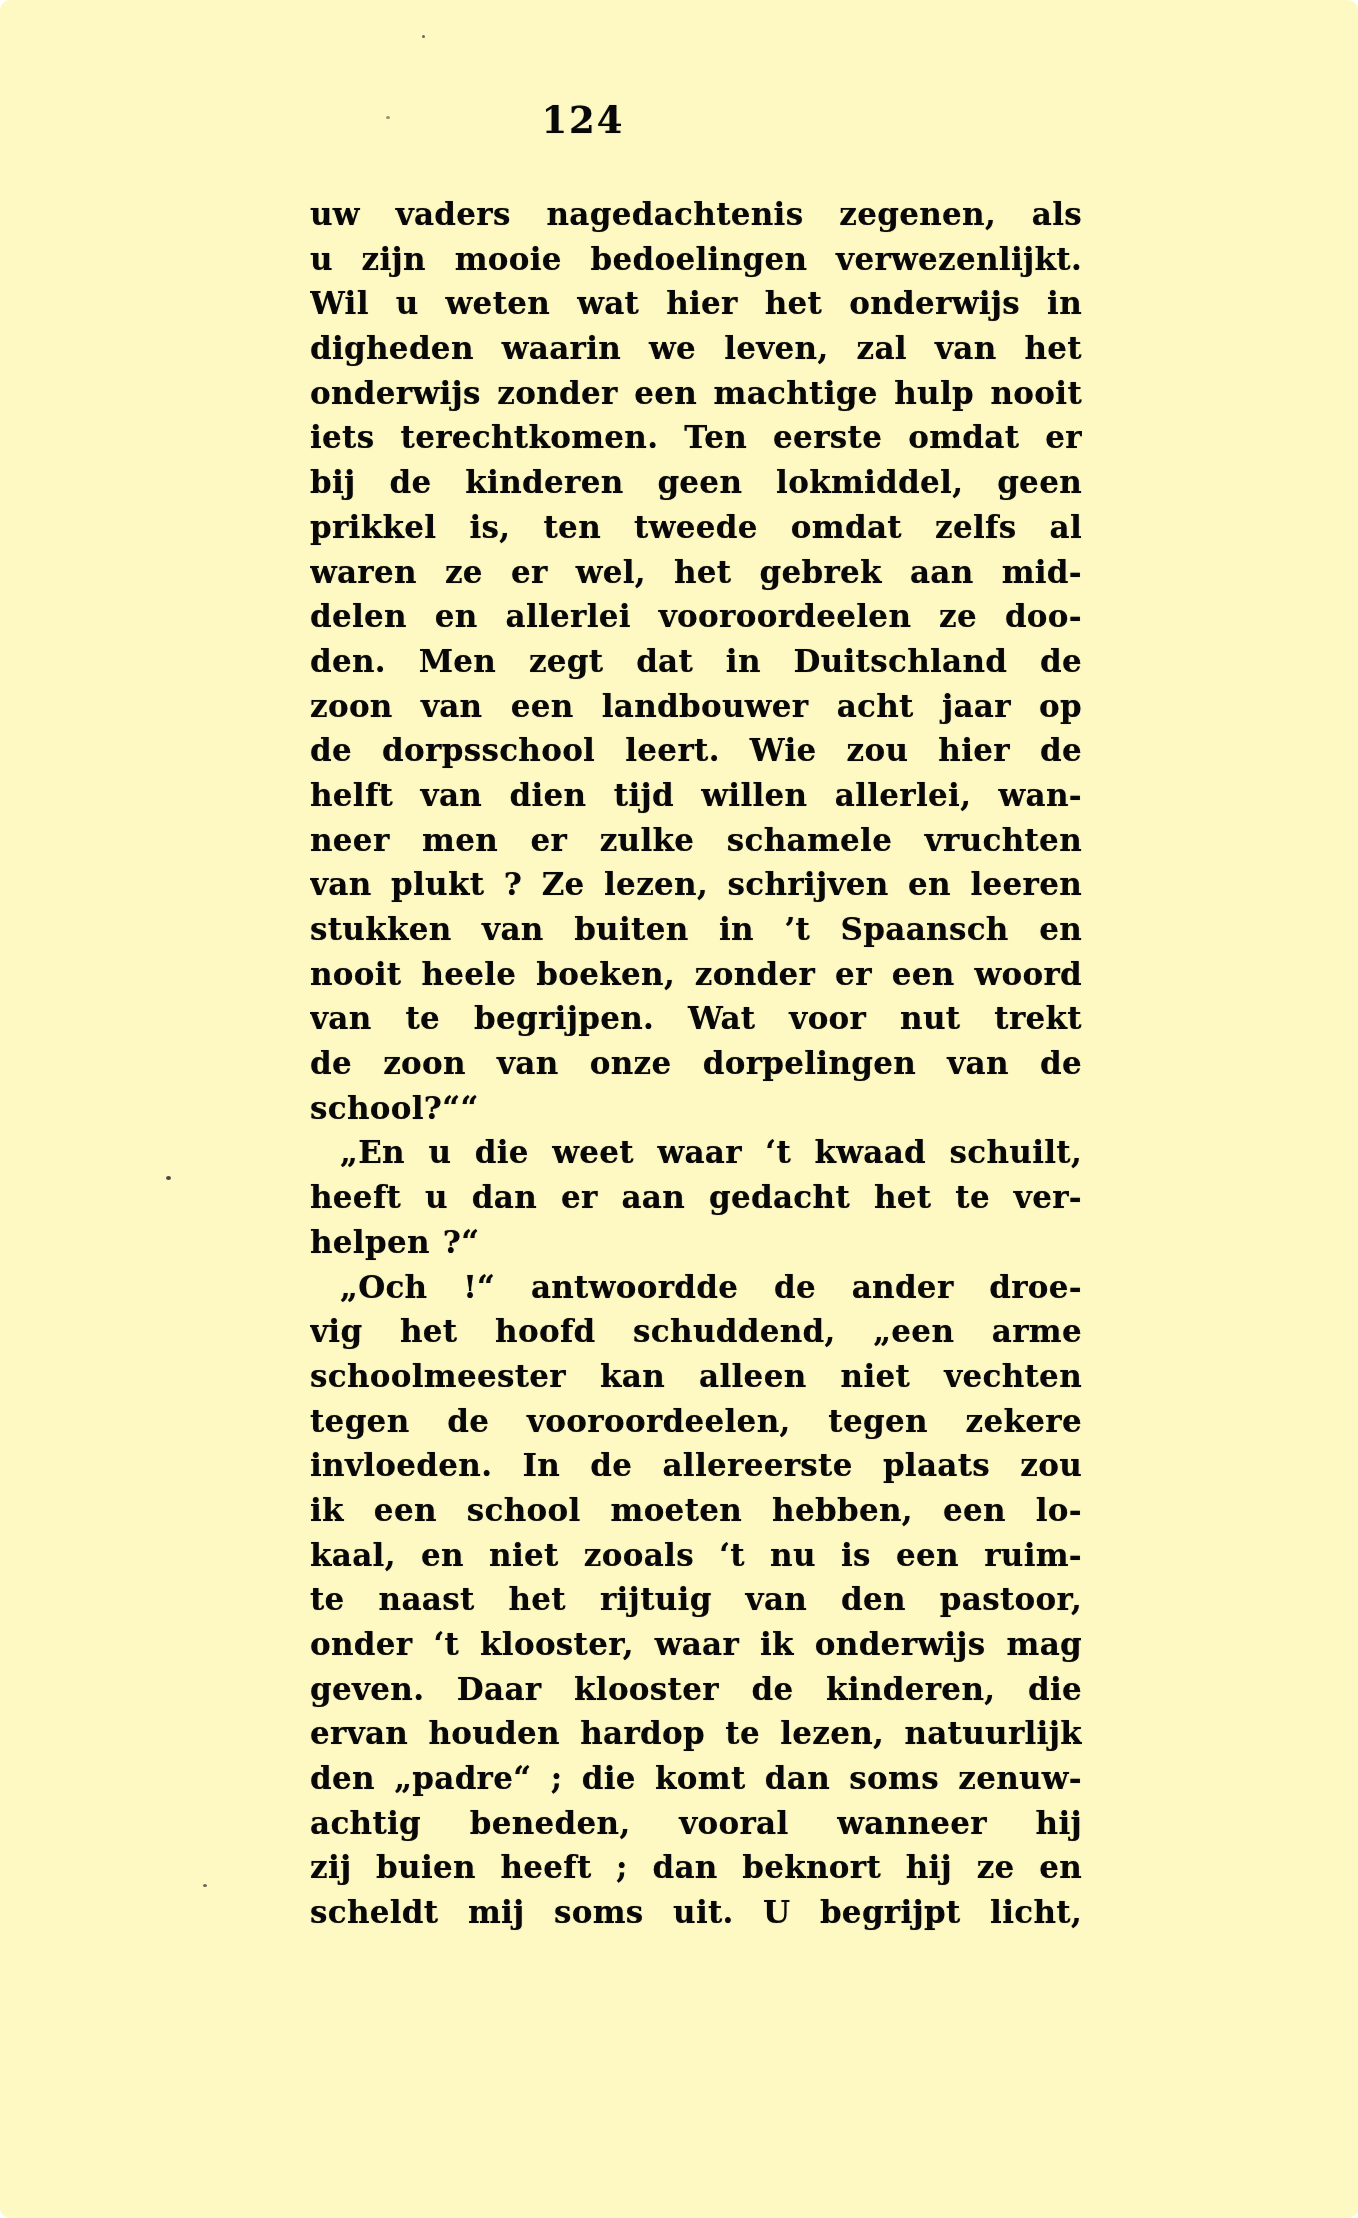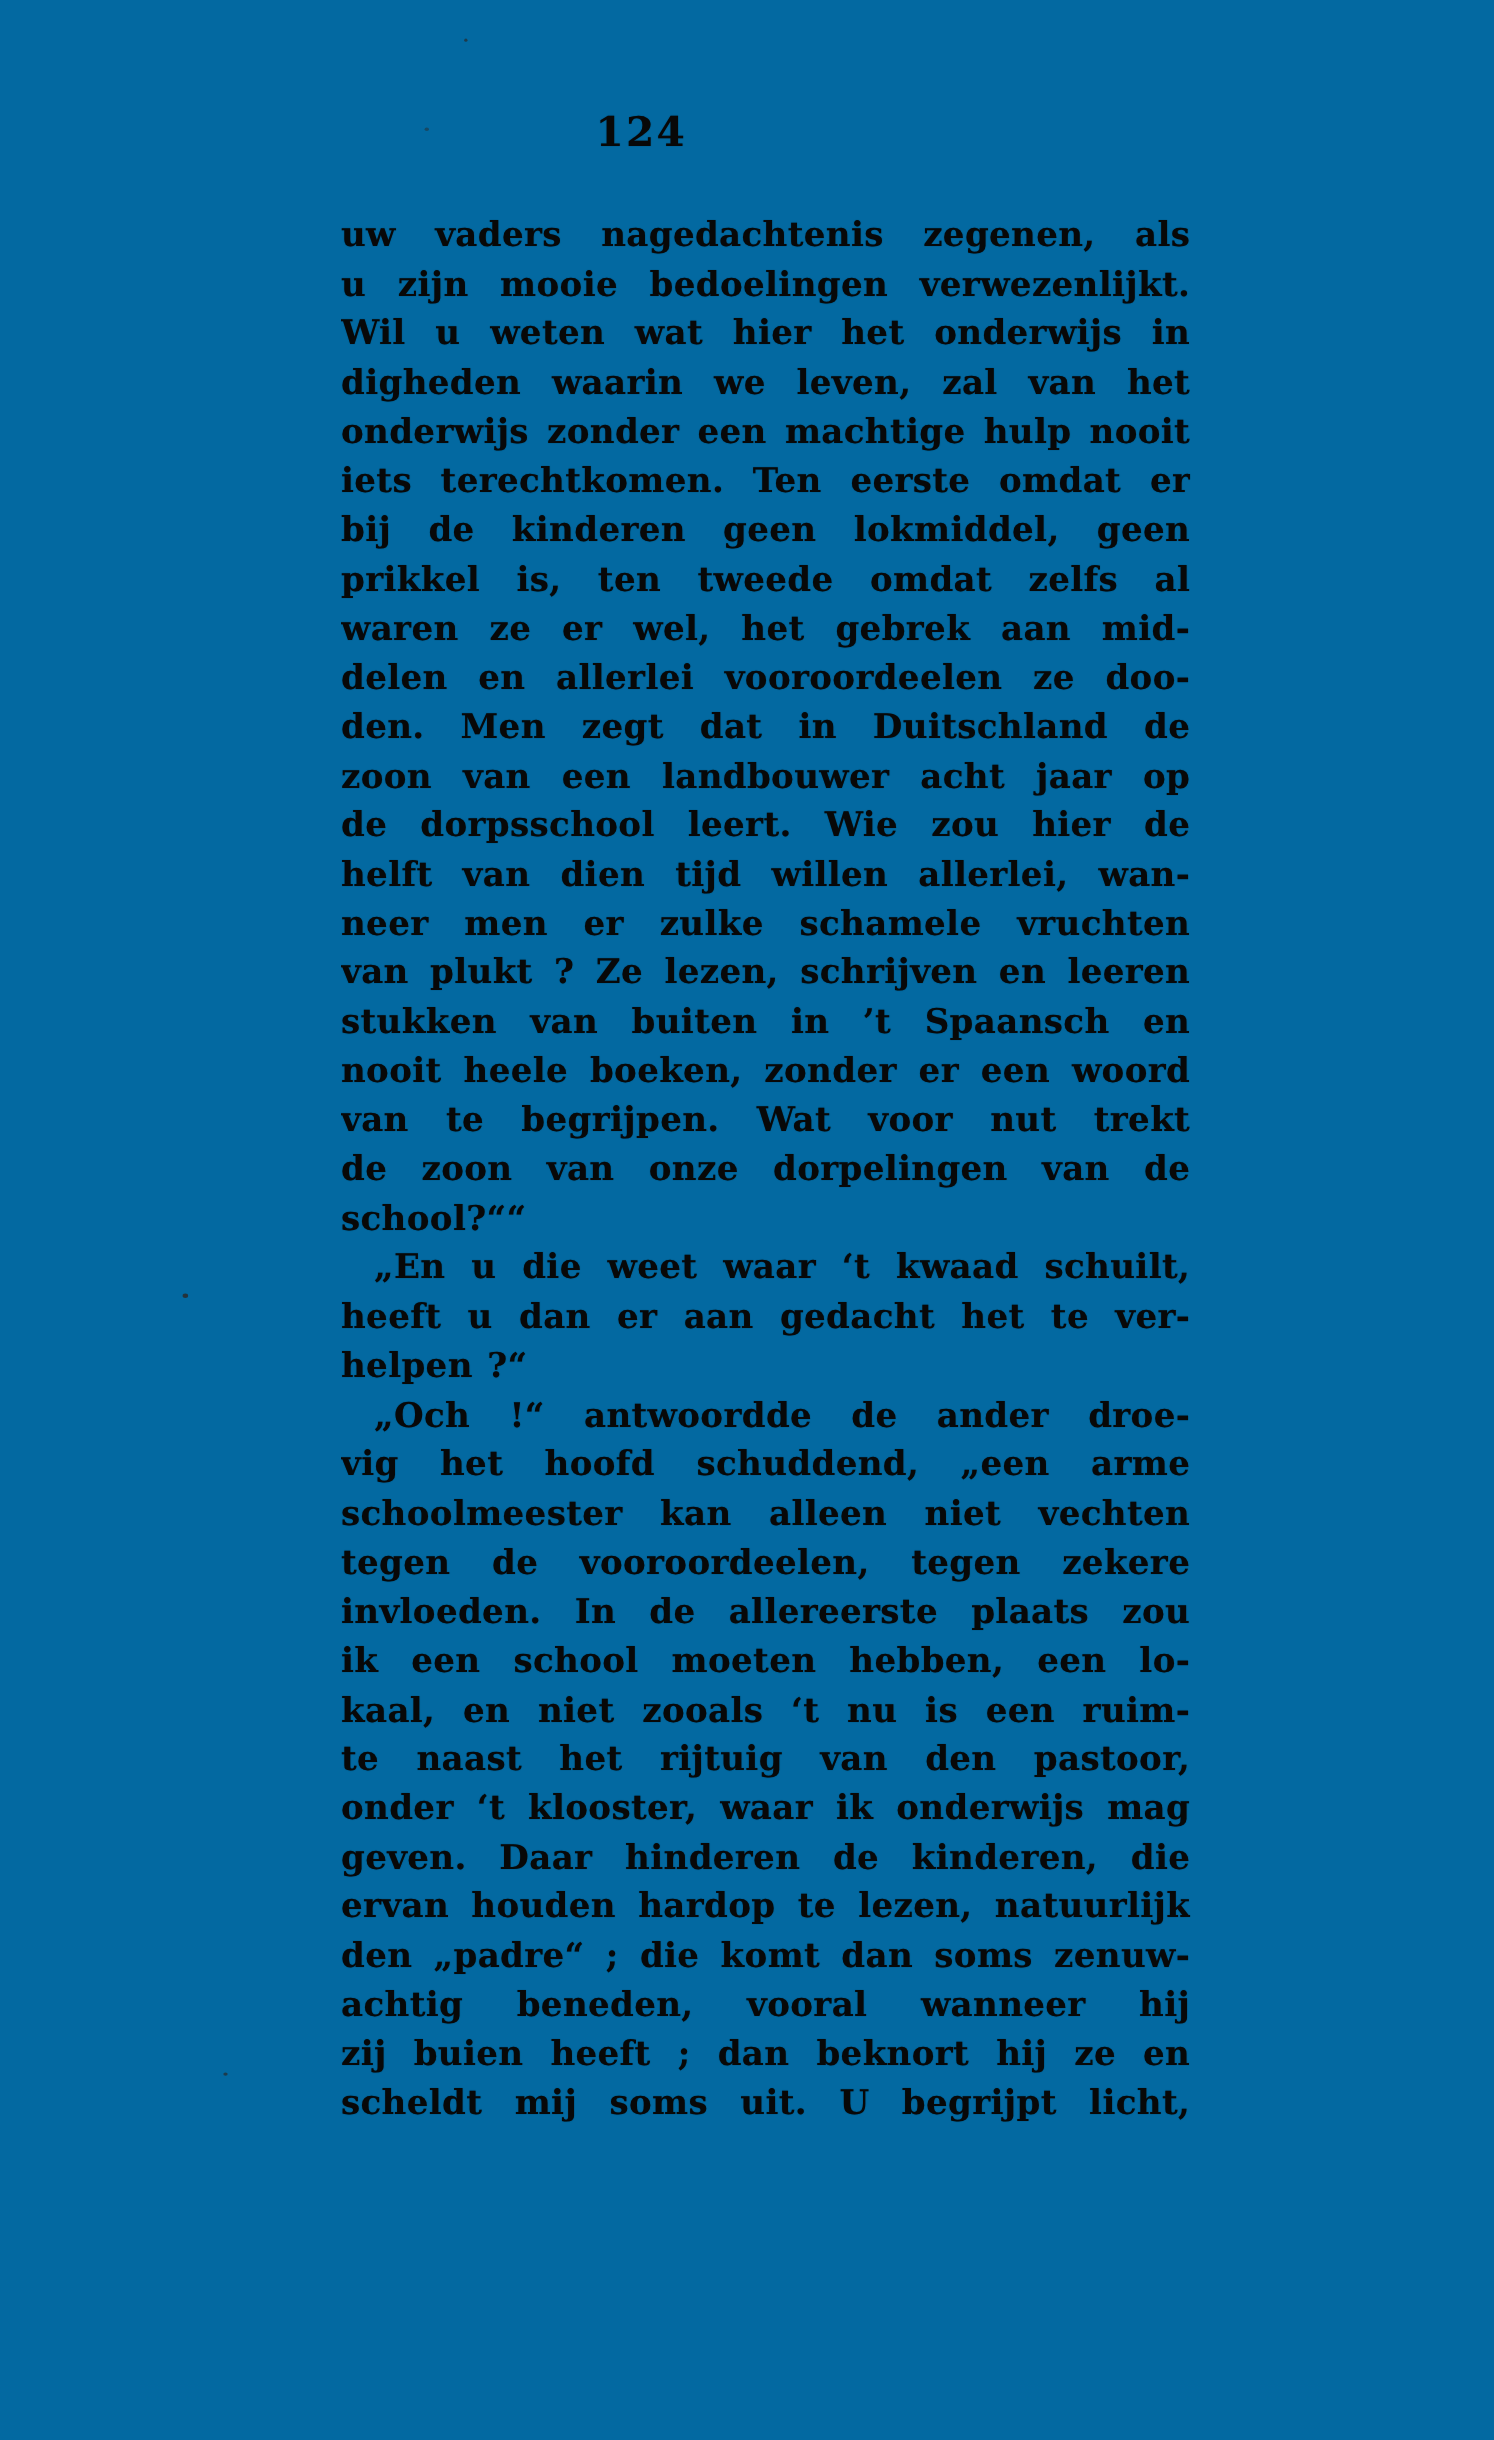--- a/index.html
+++ b/index.html
@@ -11,21 +11,22 @@
     width: 1358px;
     height: 2218px;
     position: relative;
     overflow: hidden;
     font-family: "DejaVu Serif", "Liberation Serif", serif;
     color: #080808;
   }
   .page {
     position: absolute;
     inset: 0;
-    background: #0369a1;
+    background: #fef9c3;
+    border-radius: 10px;
   }
   .page-number {
     position: absolute;
     top: 98px;
     left: 528px;
     width: 110px;
     text-align: center;
     font-size: 37px;
     font-weight: 700;
     letter-spacing: 2px;
@@ -101,21 +102,21 @@
       <div class="line end">helpen ?“</div>
       <div class="line indent">„Och !“ antwoordde de ander droe-</div>
       <div class="line">vig het hoofd schuddend, „een arme</div>
       <div class="line">schoolmeester kan alleen niet vechten</div>
       <div class="line">tegen de vooroordeelen, tegen zekere</div>
       <div class="line">invloeden. In de allereerste plaats zou</div>
       <div class="line">ik een school moeten hebben, een lo-</div>
       <div class="line">kaal, en niet zooals ‘t nu is een ruim-</div>
       <div class="line">te naast het rijtuig van den pastoor,</div>
       <div class="line">onder ‘t klooster, waar ik onderwijs mag</div>
-      <div class="line">geven. Daar hinderen de kinderen, die</div>
+      <div class="line">geven. Daar klooster de kinderen, die</div>
       <div class="line">ervan houden hardop te lezen, natuurlijk</div>
       <div class="line">den „padre“ ; die komt dan soms zenuw-</div>
       <div class="line">achtig beneden, vooral wanneer hij</div>
       <div class="line">zij buien heeft ; dan beknort hij ze en</div>
       <div class="line">scheldt mij soms uit. U begrijpt licht,</div>
     </div>
 
   <div class="speck s1"></div>
   <div class="speck s2"></div>
   <div class="speck s3"></div>

